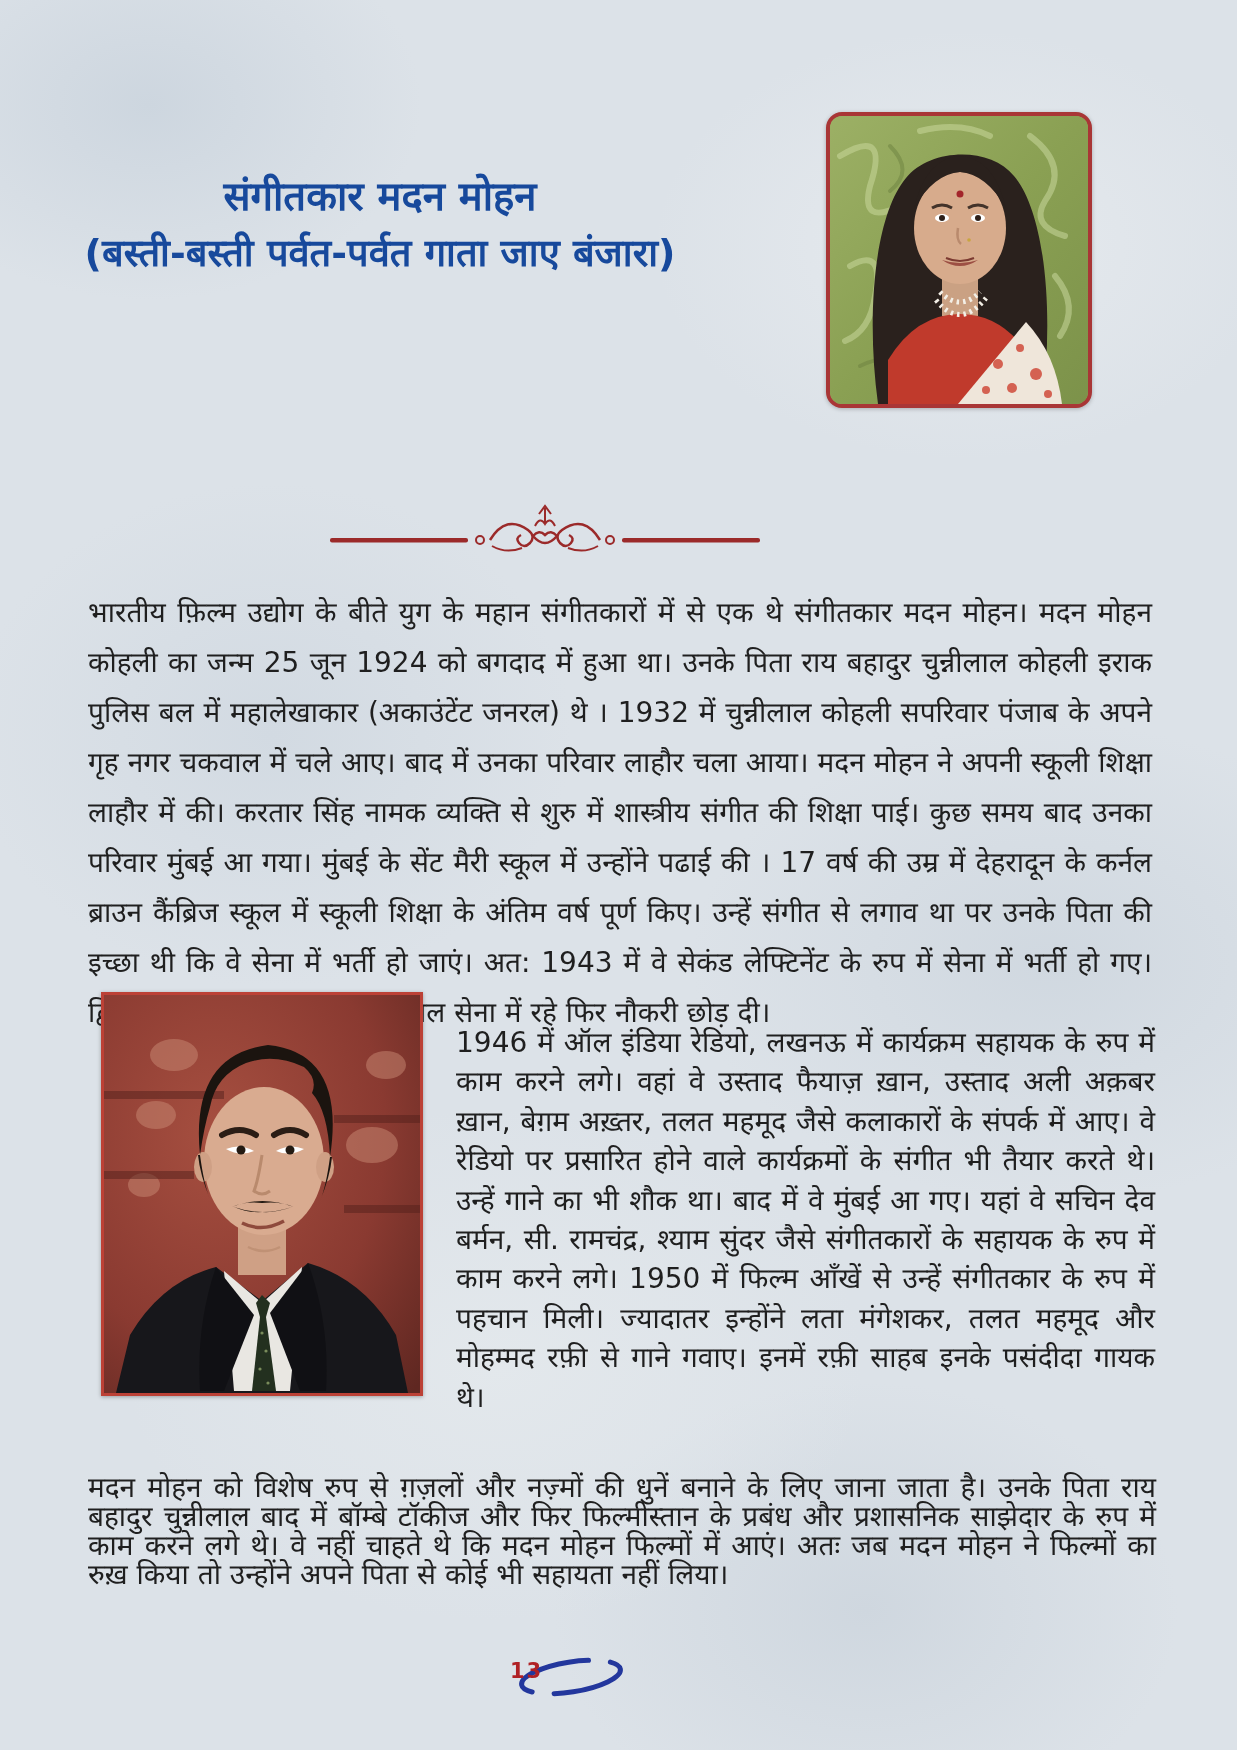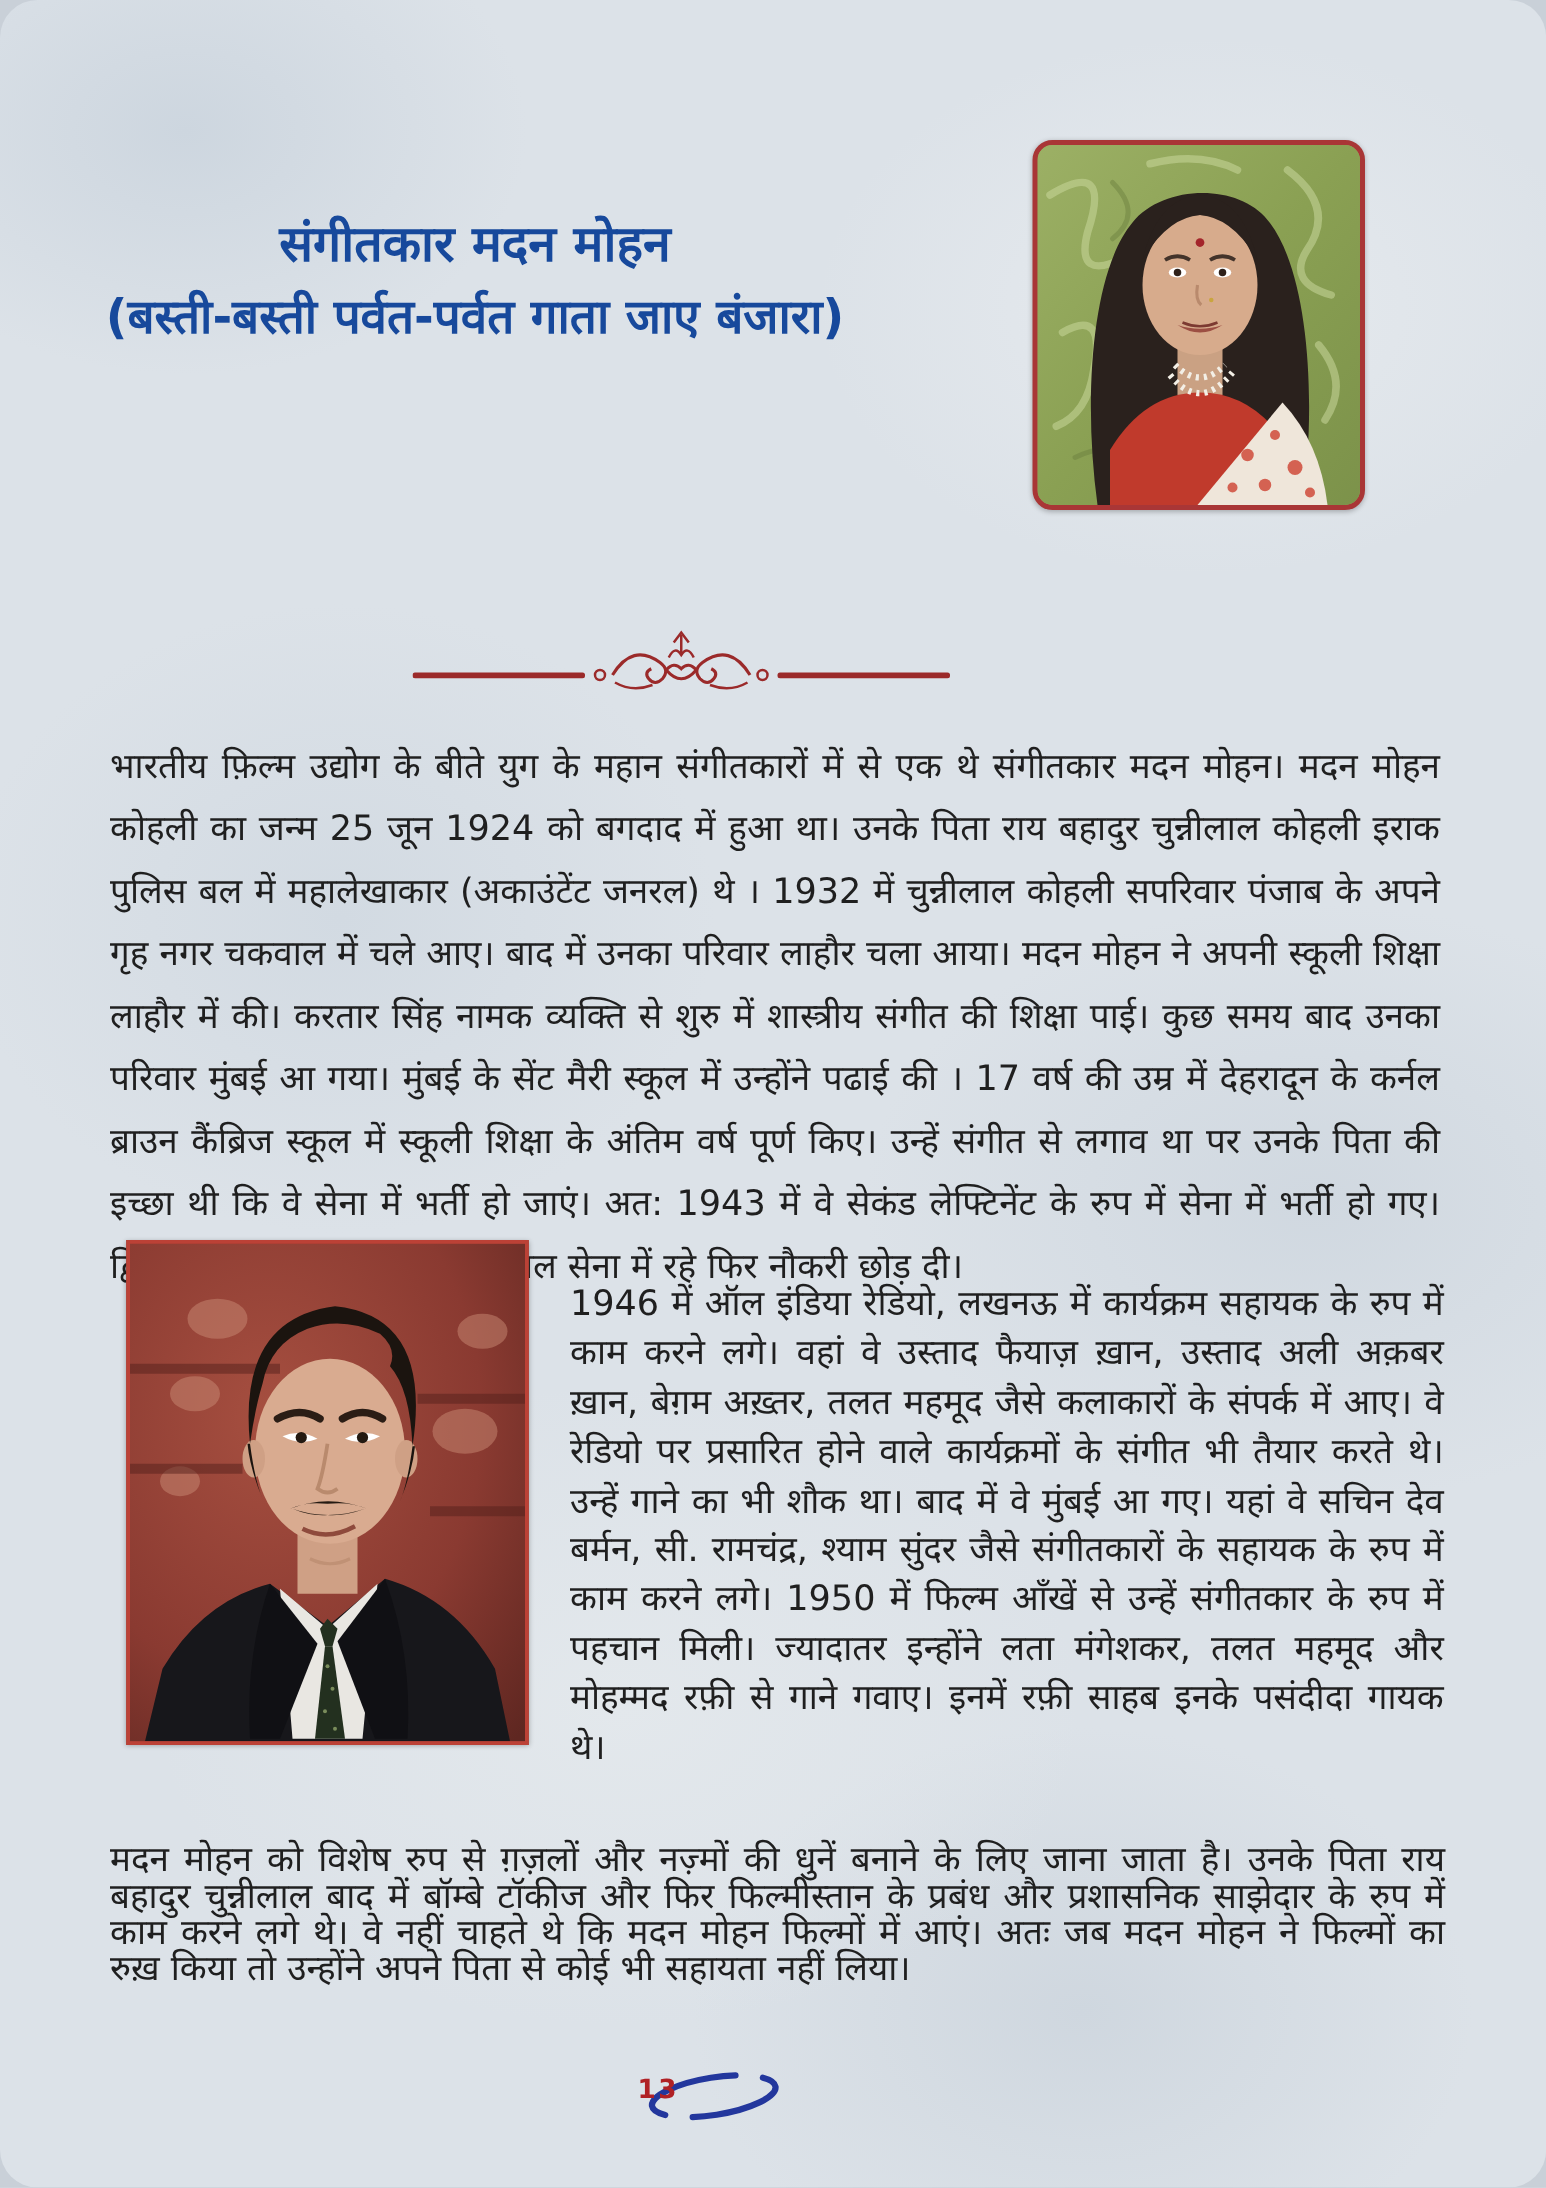--- a/index.html
+++ b/index.html
@@ -10,21 +10,20 @@
     overflow:hidden;
     font-family:"DejaVu Sans","Liberation Sans",sans-serif;
     background-color:#dce2e8;
     background-image:
       radial-gradient(ellipse 420px 300px at 12% 6%, #cdd6df 0%, rgba(205,214,223,0) 65%),
       radial-gradient(ellipse 520px 360px at 78% 14%, #e6eaee 0%, rgba(230,234,238,0) 60%),
       radial-gradient(ellipse 500px 420px at 22% 42%, #d2dae2 0%, rgba(210,218,226,0) 60%),
       radial-gradient(ellipse 600px 400px at 85% 55%, #d0d8e0 0%, rgba(208,216,224,0) 60%),
       radial-gradient(ellipse 620px 430px at 40% 78%, #e3e8ec 0%, rgba(227,232,236,0) 60%),
       radial-gradient(ellipse 520px 380px at 70% 92%, #cfd7df 0%, rgba(207,215,223,0) 60%);
-    border-radius: 30px;
   }
   .abs{position:absolute;}
   
   .title-block{left:55px;top:170px;width:650px;text-align:center;color:#17499c;}
   .title-block h1{margin:0;font-size:40px;line-height:52px;font-weight:bold;}
   .title-block h2{margin:6px 0 0 0;font-size:38px;line-height:50px;font-weight:bold;}
   .photo-frame-ruby{
     left:826px;top:112px;width:258px;height:288px;
     border:4px solid #a93636;border-radius:16px;overflow:hidden;
     box-shadow:0 1px 4px rgba(0,0,0,.25);

